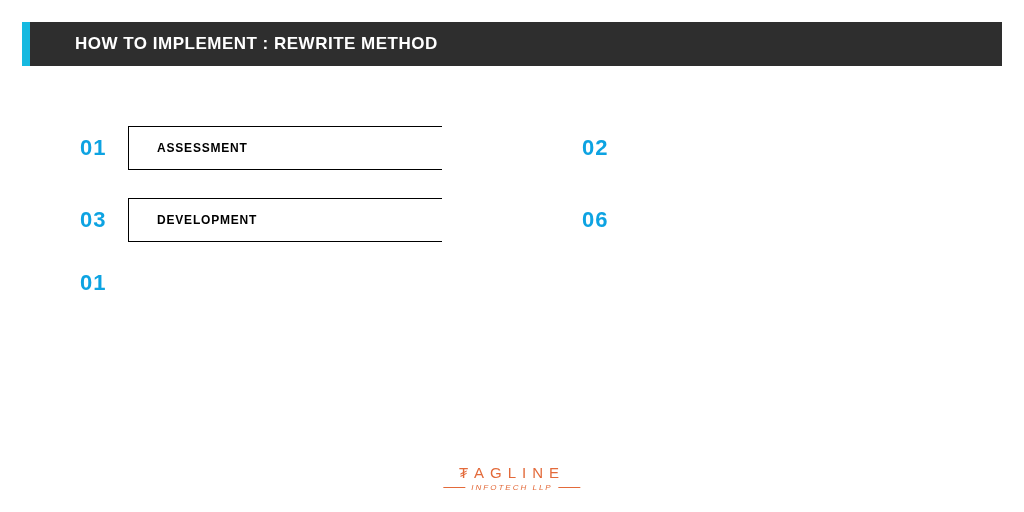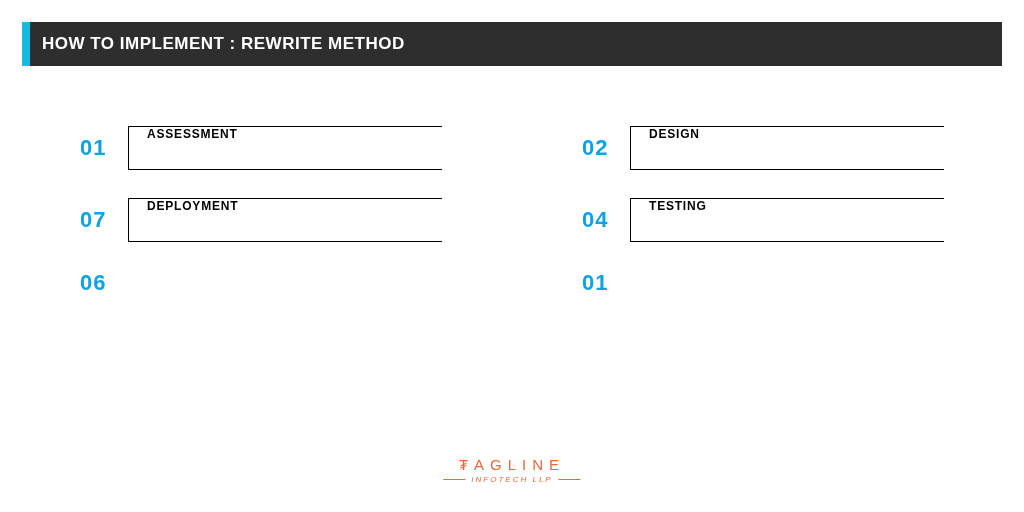--- a/index.html
+++ b/index.html
@@ -26,21 +26,21 @@
       height: 44px;
       background: #16b9e0;
     }
 
     .title-main {
       flex: 1;
       height: 44px;
       background: #2e2e2e;
       display: flex;
       align-items: center;
-      padding-left: 12px;
+      padding-left: 45px;
     }
 
     .title-text {
       color: #ffffff;
       font-size: 17px;
       font-weight: 700;
       letter-spacing: 0.5px;
     }
 
     .content {
@@ -66,21 +66,22 @@
       width: 48px;
       letter-spacing: 1px;
     }
 
     .step-box {
       flex: 1;
       border: 1px solid #000000;
       border-right: none;
       height: 44px;
       display: flex;
-      padding-left: 18px;
+      align-items: center;
+      padding-left: 28px;
       position: relative;
     }
 
     .step-box::after {
       content: "";
       position: absolute;
       right: 0;
       top: 0;
       bottom: 0;
       width: 45%;
@@ -90,21 +91,21 @@
 
     .step-label {
       font-size: 12px;
       font-weight: 600;
       letter-spacing: 0.8px;
       color: #000000;
     }
 
     .footer-logo {
       position: absolute;
-      bottom: 28px;
+      bottom: 20px;
       left: 50%;
       transform: translateX(-50%);
       text-align: center;
     }
 
     .logo-top {
       font-size: 15px;
       letter-spacing: 6px;
       color: #e36a3a;
       font-weight: 500;
@@ -146,38 +147,29 @@
 
     <div class="step">
       <span class="step-num">01</span>
       <div class="step-box">
         <span class="step-label">ASSESSMENT</span>
       </div>
     </div>
 
     <div class="step">
       <span class="step-num">02</span>
+    </div>
+
+    <div class="step">
+      <span class="step-num">03</span>
       <div class="step-box">
-        <span class="step-label">DESIGN</span>
+        <span class="step-label">DEVELOPMENT</span>
       </div>
     </div>
 
-    <div class="step">
-      <span class="step-num">07</span>
-      <div class="step-box">
-        <span class="step-label">DEPLOYMENT</span>
-      </div>
-    </div>
-
-    <div class="step">
-      <span class="step-num">04</span>
-      <div class="step-box">
-        <span class="step-label">TESTING</span>
-      </div>
-    </div>
 
     <div class="step">
       <span class="step-num">06</span>
     </div>
 
     <div class="step">
       <span class="step-num">01</span>
     </div>
 
   </div>

